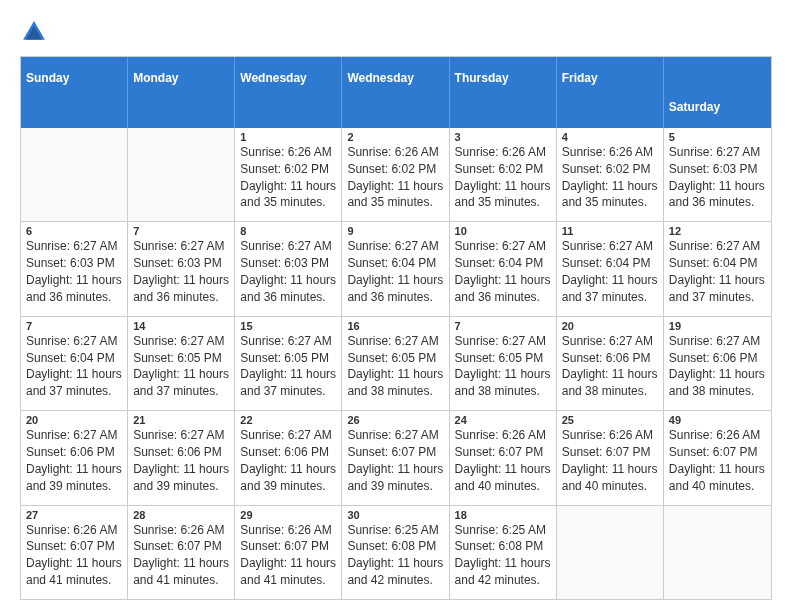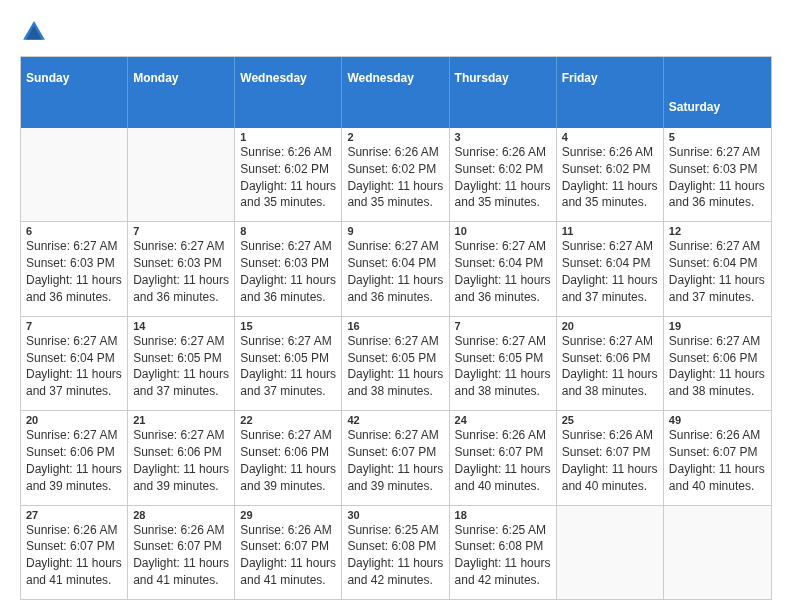--- a/index.html
+++ b/index.html
@@ -273,21 +273,21 @@
 Sunset: 6:06 PM
 Daylight: 11 hours and 39 minutes.</div>
           </div>
           <div class="cal-cell">
             <div class="day-num">22</div>
             <div class="cell-info" style="white-space: pre-line;">Sunrise: 6:27 AM
 Sunset: 6:06 PM
 Daylight: 11 hours and 39 minutes.</div>
           </div>
           <div class="cal-cell">
-            <div class="day-num">42</div>
+            <div class="day-num">26</div>
             <div class="cell-info" style="white-space: pre-line;">Sunrise: 6:27 AM
 Sunset: 6:07 PM
 Daylight: 11 hours and 39 minutes.</div>
           </div>
           <div class="cal-cell">
             <div class="day-num">24</div>
             <div class="cell-info" style="white-space: pre-line;">Sunrise: 6:26 AM
 Sunset: 6:07 PM
 Daylight: 11 hours and 40 minutes.</div>
           </div>

